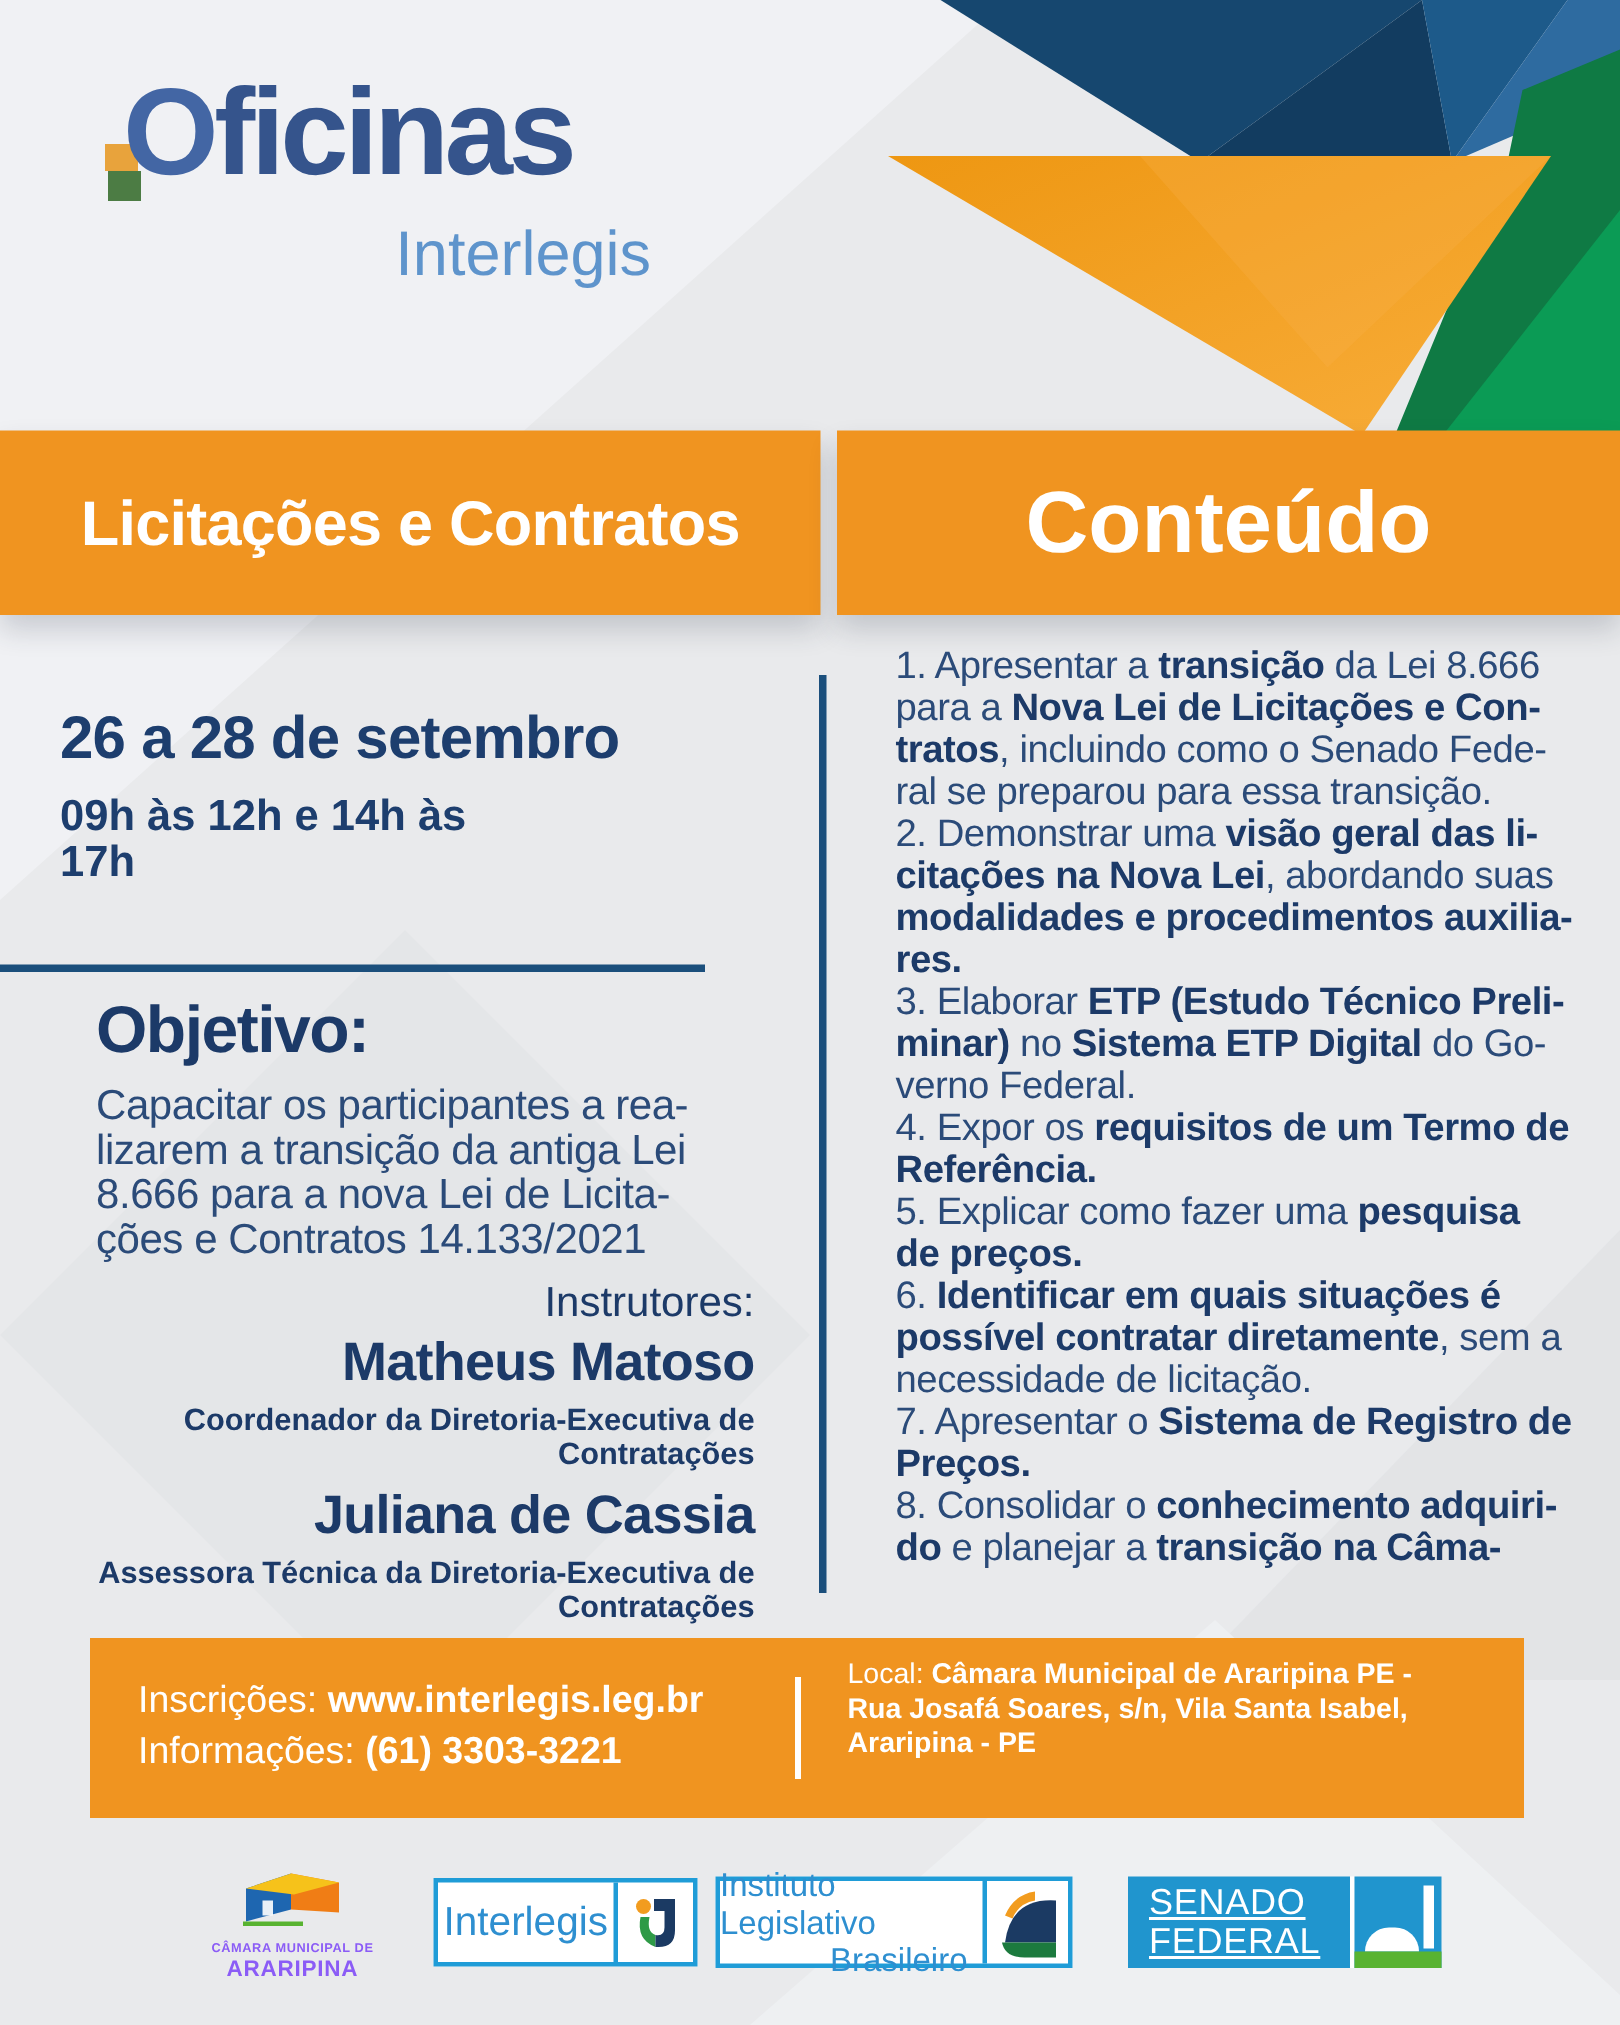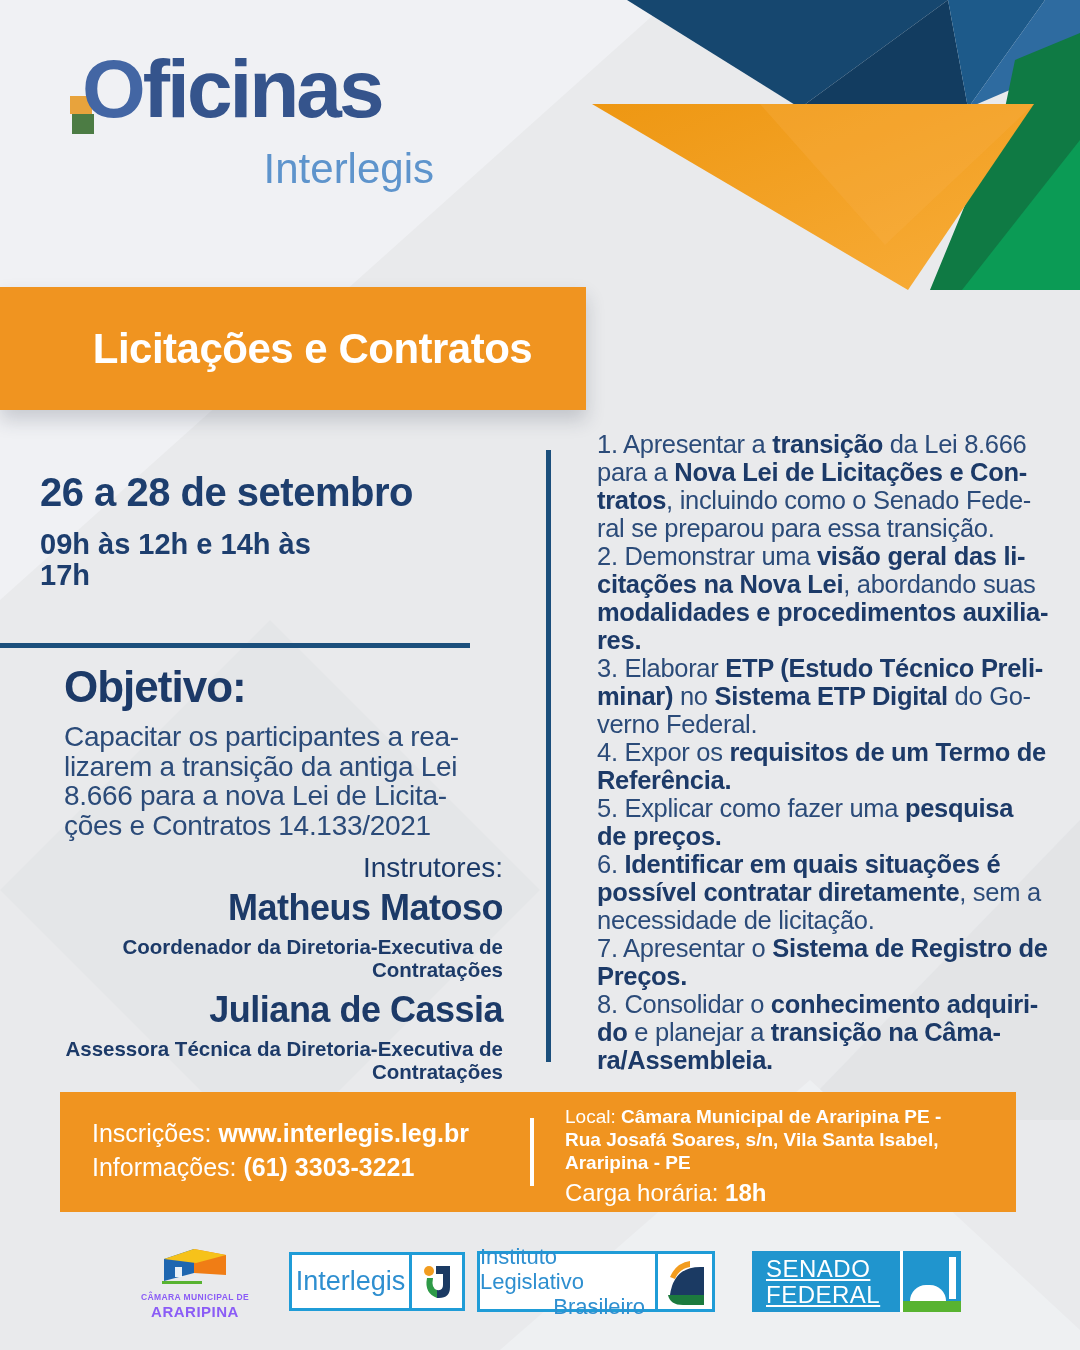--- a/index.html
+++ b/index.html
@@ -15,21 +15,21 @@
   .brand-accent-orange{position:absolute;left:70px;top:96px;width:22px;height:18px;background:#E8A33C;z-index:1;}
   .brand-accent-green{position:absolute;left:72px;top:114px;width:22px;height:20px;background:#4C7C44;z-index:1;}
   .brand-title{left:82px;top:48px;font-size:82px;font-weight:700;letter-spacing:-3px;color:#35548C;line-height:1;}
   .brand-title::first-letter{color:#4366A4;}
   .brand-subtitle{left:82px;top:148px;width:352px;text-align:right;font-size:42px;color:var(--subtitle-blue);line-height:1;}
   .presencial{left:62px;top:210px;font-size:42px;color:#1D3E6E;letter-spacing:-0.5px;}
   .presencial b{font-weight:700;}
 
   
   .banner{display:flex;align-items:center;justify-content:center;background:var(--orange);
-    color:#fff;font-weight:700;box-shadow:0 10px 18px rgba(40,50,70,.20);padding-left:39px;}
+    color:#fff;font-weight:700;box-shadow:0 10px 18px rgba(40,50,70,.20);}
   .banner-left{left:0;top:287px;width:547px;height:123px;font-size:42px;letter-spacing:-0.5px;}
   .banner-right{left:558px;top:287px;width:522px;height:123px;font-size:58px;}
 
   
   .date-block{left:40px;top:470px;width:440px;color:#1D3E6E;}
   .date-line{font-size:40px;font-weight:700;letter-spacing:-0.5px;}
   .time-lines{margin-top:14px;font-size:29px;font-weight:700;}
   .time-lines div{line-height:31px;white-space:nowrap;}
   .rule-h{left:0;top:643px;width:470px;height:5px;background:var(--rule);}
   .objetivo-h{left:64px;top:662px;font-size:44px;font-weight:700;letter-spacing:-1px;color:var(--navy);}
@@ -111,20 +111,21 @@
   </svg>
 
   <div>
     <div class="brand-accent-orange"></div>
     <div class="brand-accent-green"></div>
   </div>
   <div class="z brand-title">Oficinas</div>
   <div class="z brand-subtitle">Interlegis</div>
 
   <div class="z banner banner-left">Licitações e Contratos</div>
+  <div class="z banner banner-right">Conteúdo</div>
 
   <div class="z date-block">
     <div class="date-line">26 a 28 de setembro</div>
     <div class="time-lines">
         <div>09h às 12h e 14h às</div>
         <div>17h</div>
       </div>
   </div>
   <div class="z rule-h"></div>
   <div class="z objetivo-h">Objetivo:</div>
@@ -166,36 +167,34 @@
       <div><b>Referência.</b></div>
       <div><span>5. Explicar como fazer uma </span><b>pesquisa</b></div>
       <div><b>de preços.</b></div>
       <div><span>6. </span><b>Identificar em quais situações é</b></div>
       <div><b>possível contratar diretamente</b><span>, sem a</span></div>
       <div><span>necessidade de licitação.</span></div>
       <div><span>7. Apresentar o </span><b>Sistema de Registro de</b></div>
       <div><b>Preços.</b></div>
       <div><span>8. Consolidar o </span><b>conhecimento adquiri-</b></div>
       <div><b>do</b><span> e planejar a </span><b>transição na Câma-</b></div>
-      <div><b>ra/Assembleia.</b></div>
     </div>
 
   <div class="z bar">
     <div class="bar-left">
       <div><span>Inscrições: </span><b>www.interlegis.leg.br</b></div>
       <div><span>Informações: </span><b>(61) 3303-3221</b></div>
     </div>
     <div class="bar-div"></div>
     <div class="bar-right">
       <div class="loc">
         <div><span class="lbl">Local: </span><span>Câmara Municipal de Araripina PE -</span></div>
         <div><span>Rua Josafá Soares, s/n, Vila Santa Isabel,</span></div>
         <div><span>Araripina - PE</span></div>
       </div>
-      <div class="bar-carga"><span>Carga horária: </span><b>18h</b></div>
     </div>
   </div>
 
   <div class="z logo-araripina">
     <svg width="70" height="44" viewBox="0 0 70 44">
       <polygon points="4,16 34,6 34,30 4,38" fill="#1E66B0"></polygon>
       <polygon points="34,6 66,12 66,32 34,30" fill="#F07D15"></polygon>
       <polygon points="4,16 34,6 66,12 36,20" fill="#F6C21A"></polygon>
       <rect x="15" y="24" width="7" height="10" fill="#ffffff" opacity="0.9"></rect>
       <rect x="2" y="38" width="40" height="3" fill="#58B331"></rect>

